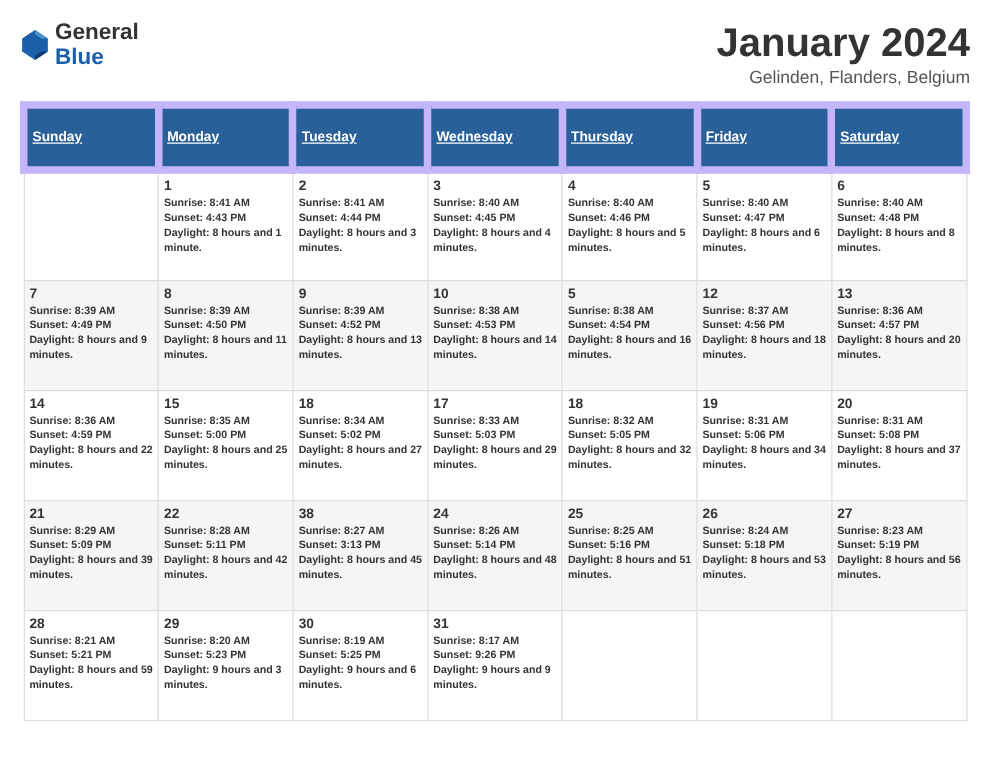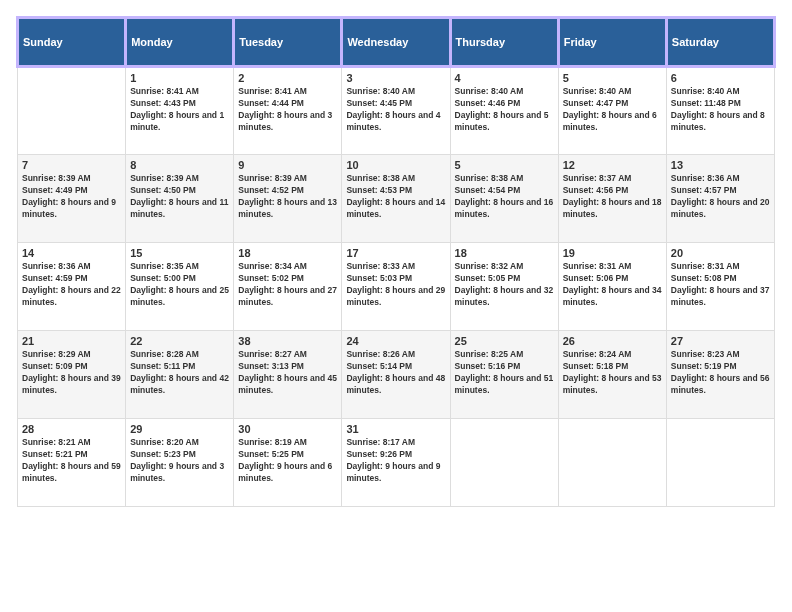--- a/index.html
+++ b/index.html
@@ -58,21 +58,22 @@
       border-collapse: collapse;
       font-size: 9.5px;
     }
     thead tr th {
       background: #2a6099;
       color: #fff;
       padding: 17px 4px;
       text-align: left;
       font-size: 11px;
       font-weight: bold;
-      border: 3px solid #c4b5fd;
+      border: 6px solid #c4b5fd;
+      text-decoration: underline;
     }
     tbody tr {
       border-bottom: 1px solid #ccc;
     }
     tbody tr td {
       vertical-align: top;
       padding: 4px 4px;
       border: 1px solid #ddd;
       min-height: 70px;
       height: 88px;
@@ -98,20 +99,37 @@
       background: #fff;
     }
     tbody tr:nth-child(even) td {
       background: #f5f5f5;
     }
   </style>
 </head>
 <body>
 
 <div class="page">
+  <div class="header">
+    <div class="logo">
+      <svg class="logo-icon" viewBox="0 0 28 32" width="28" height="32">
+        <polygon points="14,2 26,10 26,22 14,30 2,22 2,10" fill="#1a5fa8"></polygon>
+        <polygon points="14,2 26,10 20,10 14,6" fill="#4a8fc8"></polygon>
+        <polygon points="14,30 26,22 20,22 14,26" fill="#0d3d6e"></polygon>
+      </svg>
+      <div class="logo-text">
+        <span class="logo-general">General</span>
+        <span class="logo-blue">Blue</span>
+      </div>
+    </div>
+    <div class="title-block">
+      <div class="month-title">January 2024</div>
+      <div class="subtitle">Gelinden, Flanders, Belgium</div>
+    </div>
+  </div>
 
   <table>
     <thead>
       <tr>
         <th>Sunday</th>
         <th>Monday</th>
         <th>Tuesday</th>
         <th>Wednesday</th>
         <th>Thursday</th>
         <th>Friday</th>
@@ -158,21 +176,21 @@
         <div class="day-info">
           <span>Sunrise: 8:40 AM</span><br>
           <span>Sunset: 4:47 PM</span><br>
           <span>Daylight: 8 hours and 6 minutes.</span>
         </div>
       </td>
           <td>
         <span class="day-number">6</span>
         <div class="day-info">
           <span>Sunrise: 8:40 AM</span><br>
-          <span>Sunset: 11:48 PM</span><br>
+          <span>Sunset: 4:48 PM</span><br>
           <span>Daylight: 8 hours and 8 minutes.</span>
         </div>
       </td>
         </tr>
         <tr>
           <td>
         <span class="day-number">7</span>
         <div class="day-info">
           <span>Sunrise: 8:39 AM</span><br>
           <span>Sunset: 4:49 PM</span><br>

